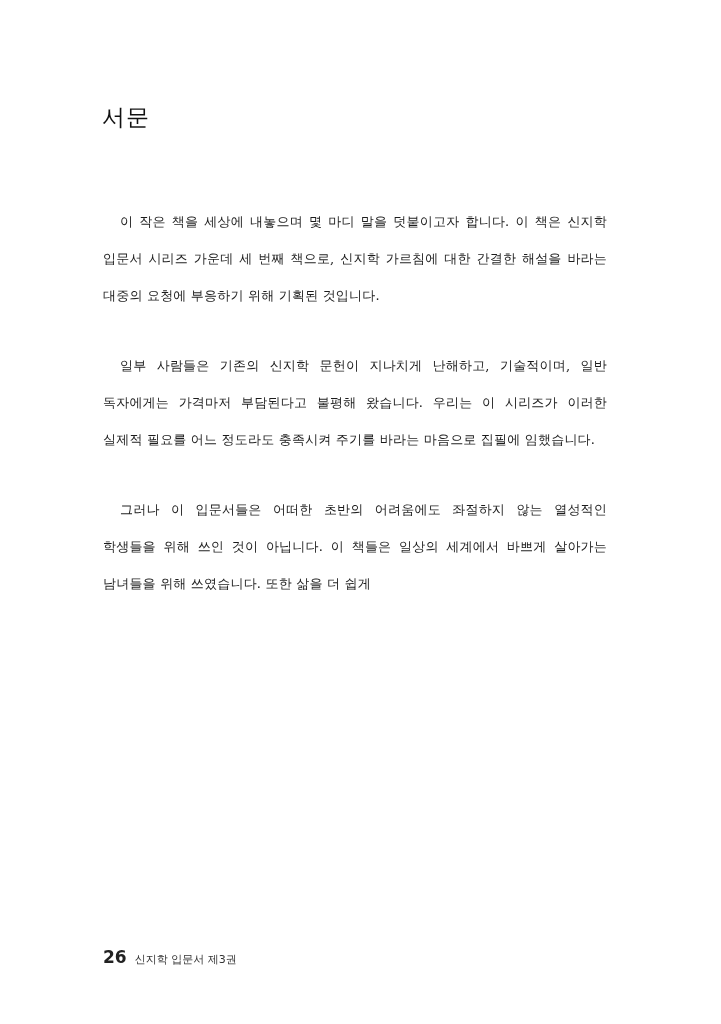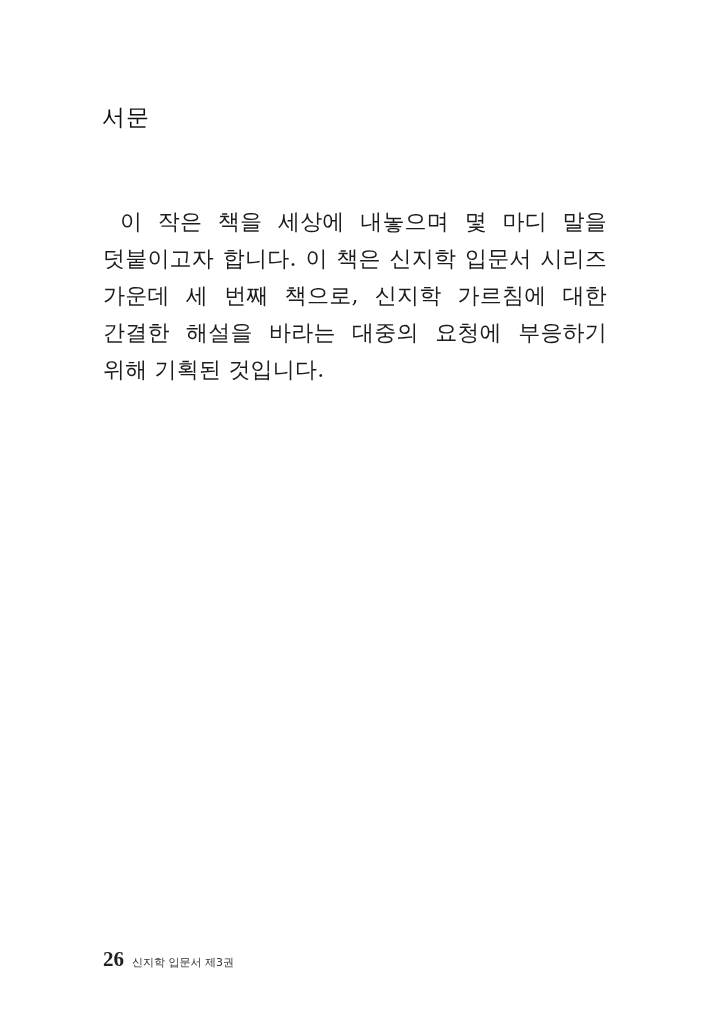--- a/index.html
+++ b/index.html
@@ -31,56 +31,57 @@
       color: #111;
     }
     .body-text {
       position: absolute;
       left: 103px;
       width: 504px;
       top: 203px;
     }
     .para {
       margin: 0 0 33px 0;
-      font-size: 22px;
+      font-size: 13px;
       line-height: 37px;
       text-align: justify;
       text-indent: 17px;
       word-break: keep-all;
       letter-spacing: 0.2px;
       color: #1c1c1c;
     }
     .footer {
       position: absolute;
       left: 103px;
       top: 947px;
       font-family: "DejaVu Sans", "Liberation Sans", sans-serif;
       font-size: 13px;
       color: #222;
       display: flex;
       align-items: baseline;
       gap: 8px;
     }
     .page-num {
       font-weight: bold;
-      font-size: 21px;
-      font-family: Liberation Serif, serif;
+      font-size: 17px;
     }
     .book-name {
       font-size: 11px;
       color: #333;
     }
   </style>
 </head>
 <body>
 
 <div class="page">
   <h1 class="title">서문</h1>
 
   <div class="body-text">
     <p class="para">이 작은 책을 세상에 내놓으며 몇 마디 말을 덧붙이고자 합니다. 이 책은 신지학 입문서 시리즈 가운데 세 번째 책으로, 신지학 가르침에 대한 간결한 해설을 바라는 대중의 요청에 부응하기 위해 기획된 것입니다.</p>
+    <p class="para">일부 사람들은 기존의 신지학 문헌이 지나치게 난해하고, 기술적이며, 일반 독자에게는 가격마저 부담된다고 불평해 왔습니다. 우리는 이 시리즈가 이러한 실제적 필요를 어느 정도라도 충족시켜 주기를 바라는 마음으로 집필에 임했습니다.</p>
+    <p class="para">그러나 이 입문서들은 어떠한 초반의 어려움에도 좌절하지 않는 열성적인 학생들을 위해 쓰인 것이 아닙니다. 이 책들은 일상의 세계에서 바쁘게 살아가는 남녀들을 위해 쓰였습니다. 또한 삶을 더 쉽게</p>
   </div>
 
   <div class="footer">
     <span class="page-num">26</span>
     <span class="book-name">신지학 입문서 제3권</span>
   </div>
 </div>
 
 </body></html>

